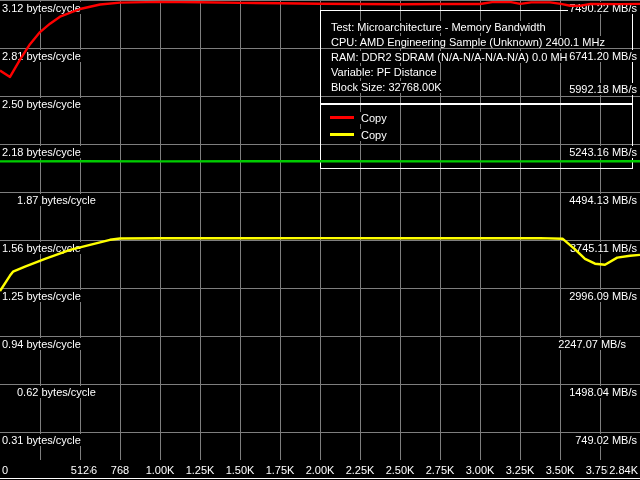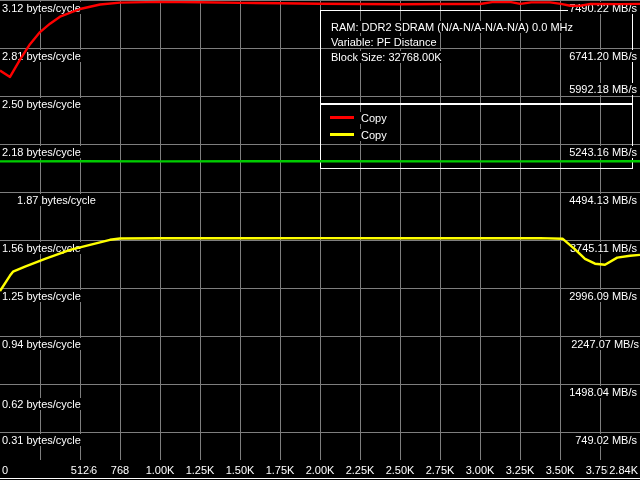--- a/index.html
+++ b/index.html
@@ -62,20 +62,22 @@
       <div class="gh" style="top: 192px;"></div>
       <div class="gh" style="top: 240px;"></div>
       <div class="gh" style="top: 288px;"></div>
       <div class="gh" style="top: 336px;"></div>
       <div class="gh" style="top: 384px;"></div>
       <div class="gh" style="top: 432px;"></div>
     </div>
   <div id="bottom-line"></div>
 
   <div id="info-box">
+    <div class="il"><span>Test: Microarchitecture - Memory Bandwidth</span></div>
+    <div class="il"><span>CPU: AMD Engineering Sample (Unknown) 2400.1 MHz</span></div>
     <div class="il"><span>RAM: DDR2 SDRAM (N/A-N/A-N/A-N/A) 0.0 MHz</span></div>
     <div class="il"><span>Variable: PF Distance</span></div>
     <div class="il"><span>Block Size: 32768.00K</span></div>
     <div id="divider"></div>
     <div id="legend">
         <div class="lrow">
           <span class="sw" style="background: rgb(255, 0, 0);"></span>
           <span class="lt">Copy</span>
         </div>
         <div class="lrow">
@@ -94,22 +96,22 @@
       <div class="lbl" style="top: 83px; right: 2px; margin-left: 40px;">5992.18 MB/s</div>
       <div class="lbl" style="top: 146px; left: 1px;">2.18 bytes/cycle</div>
       <div class="lbl" style="top: 146px; right: 2px;">5243.16 MB/s</div>
       <div class="lbl" style="top: 194px; left: 1px; padding-left: 16px;">1.87 bytes/cycle</div>
       <div class="lbl" style="top: 194px; right: 2px;">4494.13 MB/s</div>
       <div class="lbl" style="top: 242px; left: 1px;">1.56 bytes/cycle</div>
       <div class="lbl" style="top: 242px; right: 2px;">3745.11 MB/s</div>
       <div class="lbl" style="top: 290px; left: 1px;">1.25 bytes/cycle</div>
       <div class="lbl" style="top: 290px; right: 2px;">2996.09 MB/s</div>
       <div class="lbl" style="top: 338px; left: 1px;">0.94 bytes/cycle</div>
-      <div class="lbl" style="top: 338px; right: 0; margin-left: 24px;">2247.07 MB/s</div>
-      <div class="lbl" style="top: 386px; left: 1px; margin-top: 12px;">0.62 bytes/cycle</div>
+      <div class="lbl" style="top: 338px; right: 13px; margin-left: 24px;">2247.07 MB/s</div>
+      <div class="lbl" style="top: 386px; left: 16px;">0.62 bytes/cycle</div>
       <div class="lbl" style="top: 386px; right: 2px;">1498.04 MB/s</div>
       <div class="lbl" style="top: 434px; left: 1px;">0.31 bytes/cycle</div>
       <div class="lbl" style="top: 434px; right: 2px;">749.02 MB/s</div>
       <div class="lbl" style="top: 464px; left: 1px;">0</div>
       <div class="lbl" style="top: 464px; left: 40px; transform: translateX(-50%); margin-left: 48px;">256</div>
       <div class="lbl" style="top: 464px; left: 80px; transform: translateX(-50%);">512</div>
       <div class="lbl" style="top: 464px; left: 120px; transform: translateX(-50%);">768</div>
       <div class="lbl" style="top: 464px; left: 160px; transform: translateX(-50%);">1.00K</div>
       <div class="lbl" style="top: 464px; left: 200px; transform: translateX(-50%);">1.25K</div>
       <div class="lbl" style="top: 464px; left: 240px; transform: translateX(-50%);">1.50K</div>

